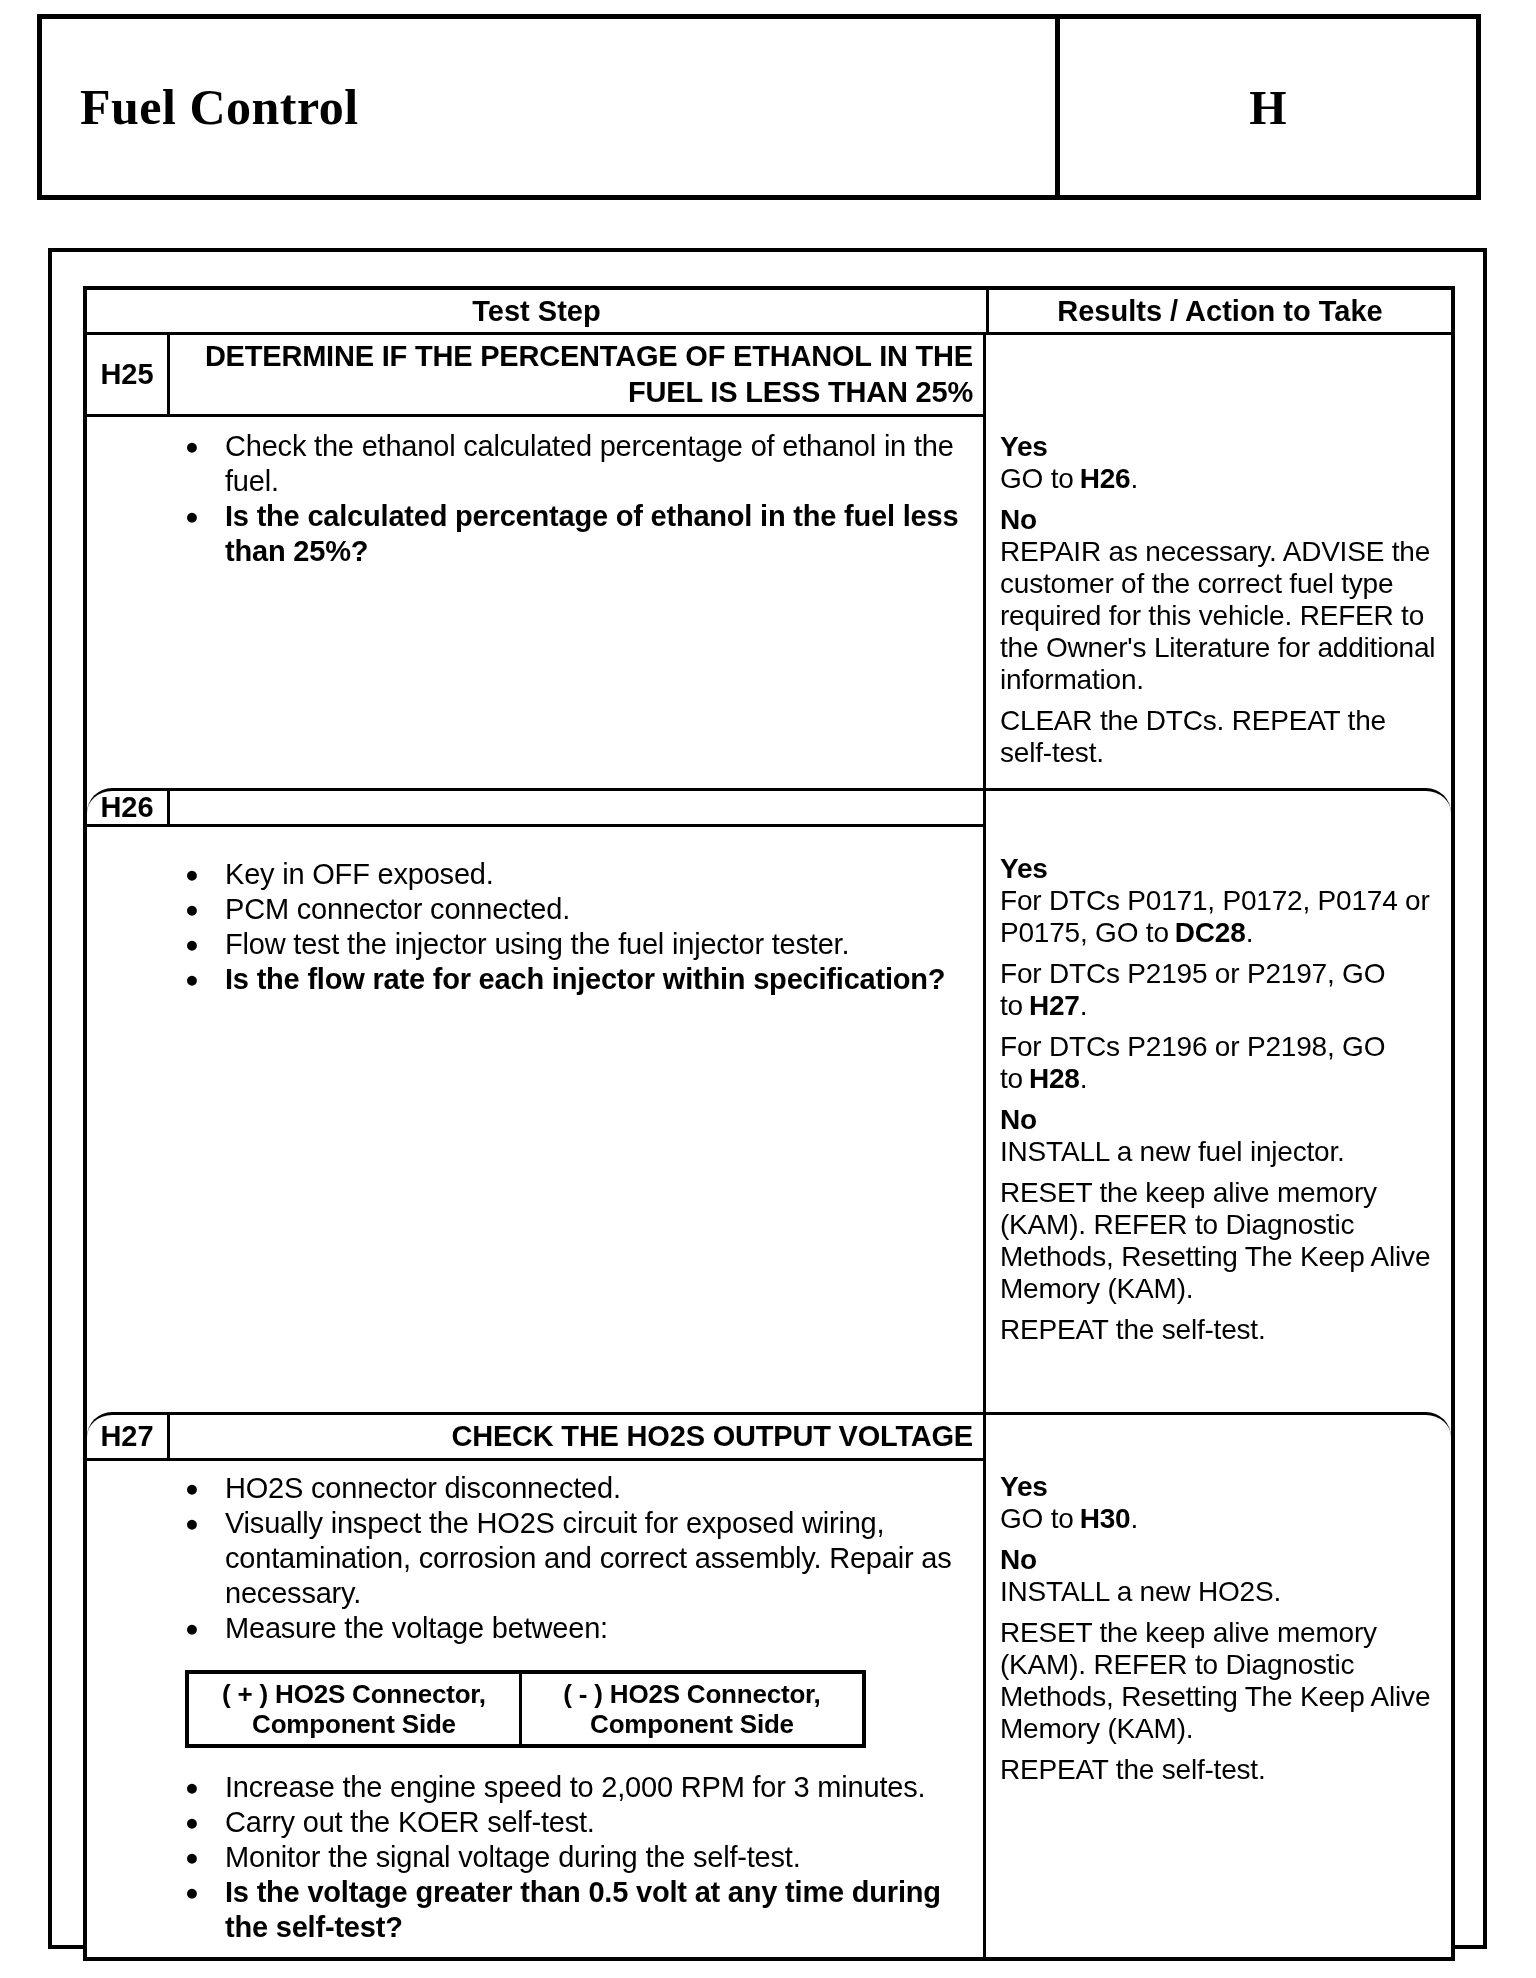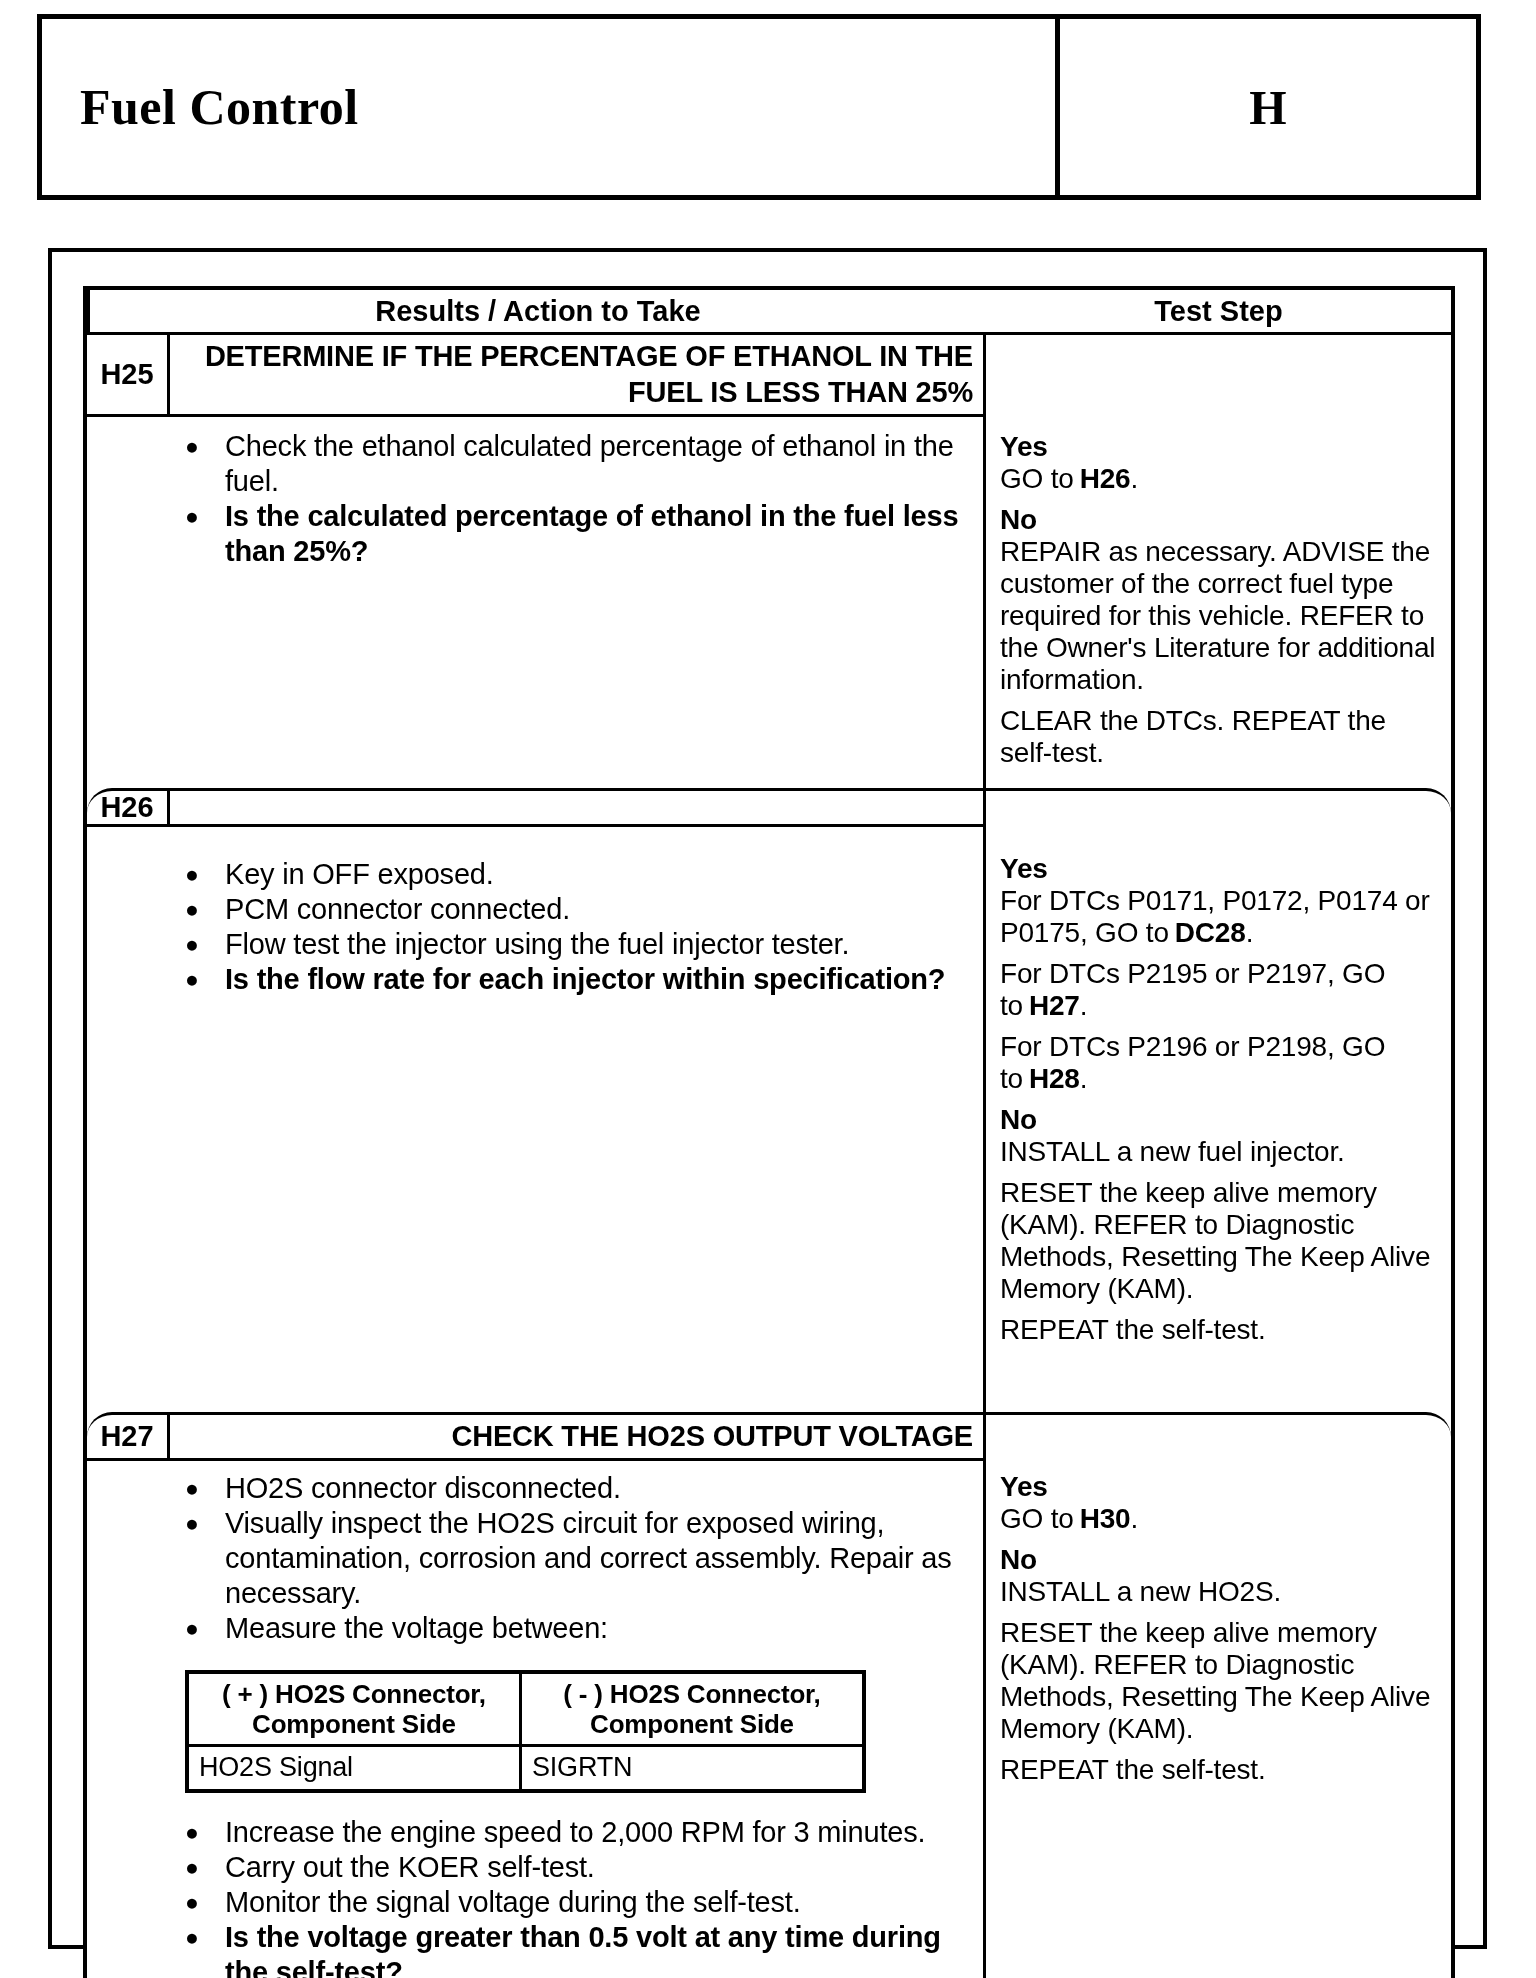--- a/index.html
+++ b/index.html
@@ -76,22 +76,22 @@
     </div>
     <div class="header-right">
       <span class="header-letter">H</span>
     </div>
   </div>
 
   <div class="content-box">
     <div class="ptable">
 
       <div class="thead">
+        <div class="th">Test Step</div>
         <div class="th th-results">Results / Action to Take</div>
-        <div class="th">Test Step</div>
       </div>
 
       <div class="section sec-h25">
         <div class="title-row">
           <div class="tid">H25</div>
           <div class="ttitle"><span>DETERMINE IF THE PERCENTAGE OF ETHANOL IN THE FUEL IS LESS THAN 25%</span></div>
         </div>
         <div class="body-cell">
           <div class="step">
             <span class="bullet">●</span>
@@ -163,24 +163,20 @@
             <span class="bullet">●</span>
             <span class="stext">Measure the voltage between:</span>
           </div>
 
           <table class="mtable">
             <tbody>
                 <tr>
               <th>( + ) HO2S Connector, Component Side</th>
               <th>( - ) HO2S Connector, Component Side</th>
             </tr>
-            <tr>
-              <td>HO2S Signal</td>
-              <td>SIGRTN</td>
-            </tr>
           </tbody>
             </table>
 
           <div class="step">
             <span class="bullet">●</span>
             <span class="stext">Increase the engine speed to 2,000 RPM for 3 minutes.</span>
           </div>
           <div class="step">
             <span class="bullet">●</span>
             <span class="stext">Carry out the KOER self-test.</span>

